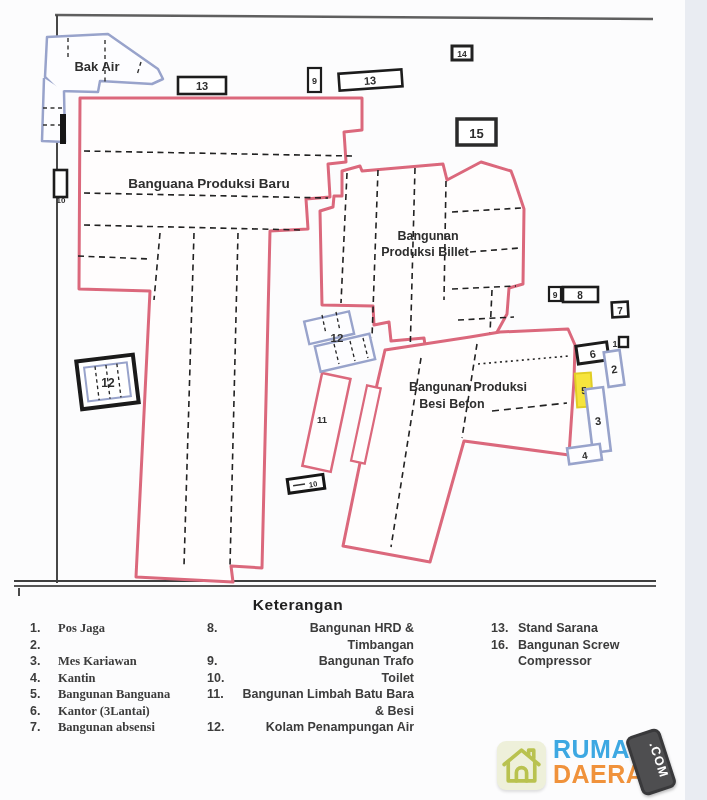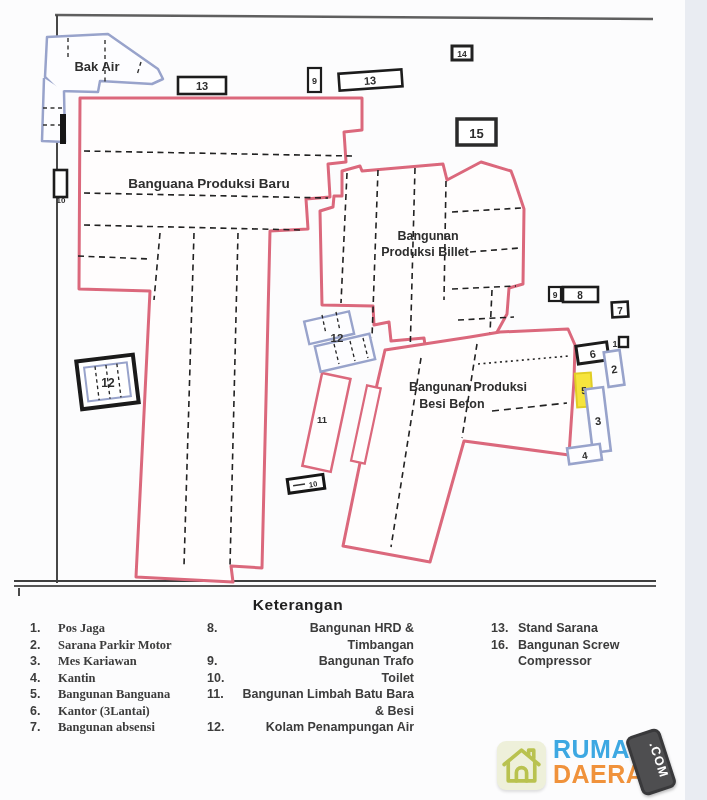--- a/index.html
+++ b/index.html
@@ -199,21 +199,20 @@
 
   <div class="legend">
     <div class="legend-title">Keterangan</div>
     <div class="lcol" id="col1">
       <div class="li">
           <span class="num">1.</span>
           <span class="txt">Pos Jaga</span>
         </div>
       <div class="li">
           <span class="num">2.</span>
-          <span class="txt">Sarana Parkir Motor</span>
         </div>
       <div class="li">
           <span class="num">3.</span>
           <span class="txt">Mes Kariawan</span>
         </div>
       <div class="li">
           <span class="num">4.</span>
           <span class="txt">Kantin</span>
         </div>
       <div class="li">

